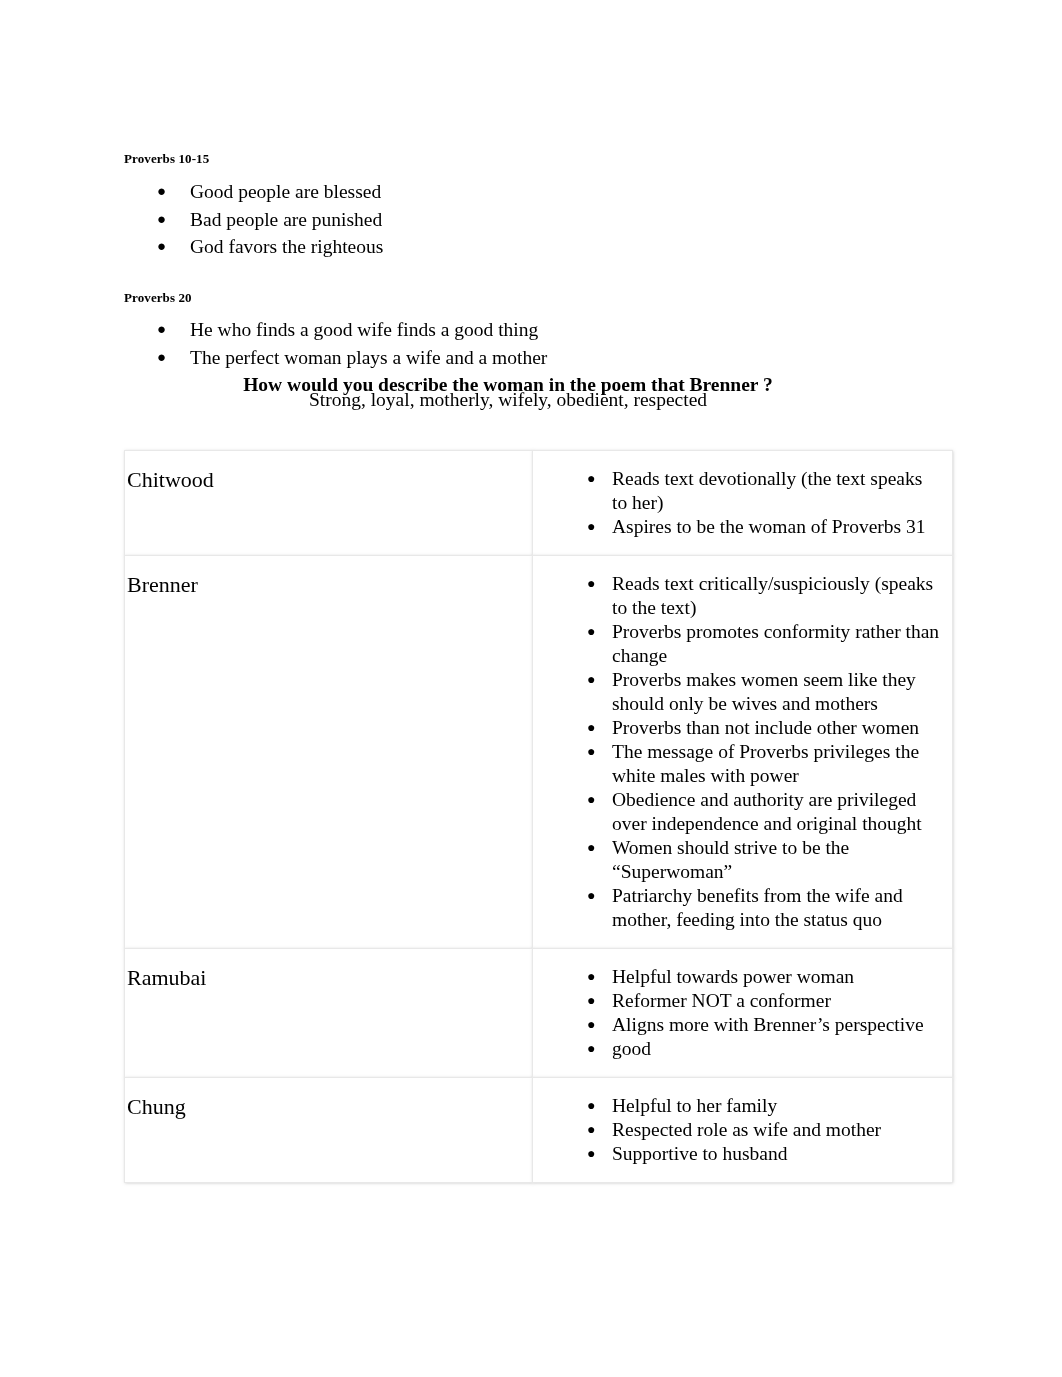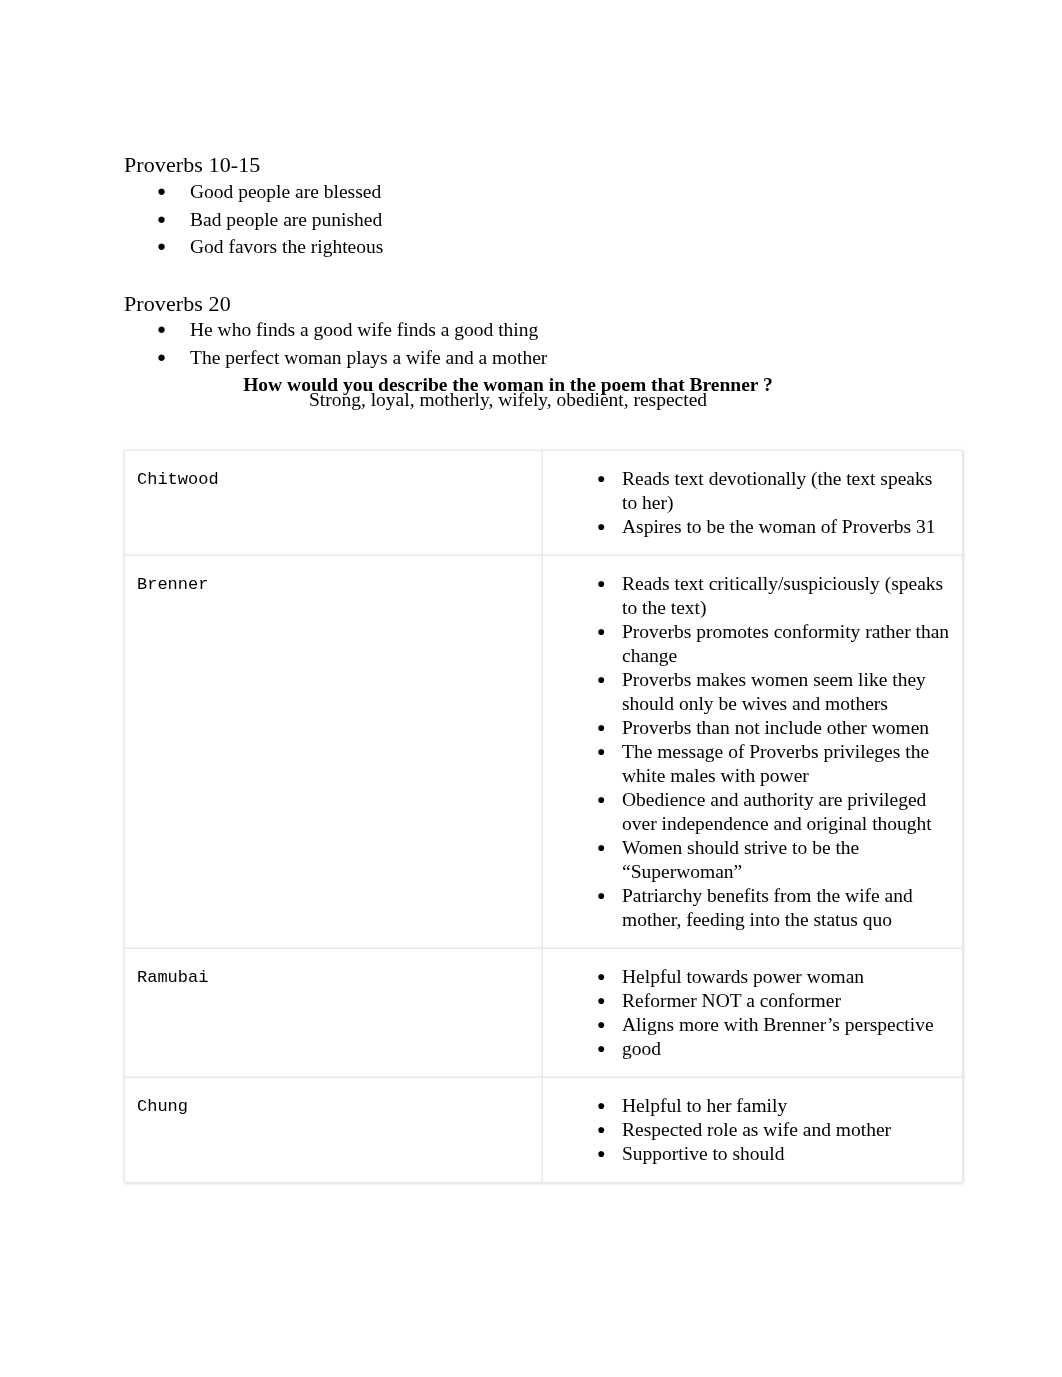--- a/index.html
+++ b/index.html
@@ -21,22 +21,22 @@
     left: 0; top: 0;
     width: 1062px;
     height: 1377px;
     overflow: hidden;
   }
 
   
   .section-heading {
     position: absolute;
     left: 124px;
-    font-size: 22px;
-    font-weight: normal;
+    font-size: 13px;
+    font-weight: bold;
     letter-spacing: 0.1px;
     line-height: 1.15;
     white-space: nowrap;
   }
 
   .bullet-list {
     position: absolute;
     left: 124px;
     margin: 0;
     padding: 0;
@@ -80,24 +80,23 @@
   }
   .cmp-table td {
     vertical-align: top;
     padding: 0;
     border: 1px solid #e8e8e8;
     box-shadow: 0 0 3px rgba(150,150,150,0.55);
     background: #ffffff;
   }
   .cmp-table td.name-cell {
     width: 405px;
-    padding: 16px 0 16px 12px;
-    font-size: 17px;
+    padding: 16px 0 16px 2px;
+    font-size: 22px;
     line-height: 26px;
-    font-family: Liberation Mono, monospace;
   }
   .cmp-table td.points-cell {
     width: 411px;
     padding: 16px 8px 16px 0;
   }
 
   .cell-list {
     margin: 0;
     padding: 0;
     list-style: none;
@@ -252,21 +251,21 @@
             <li>
               <span class="bul">●</span>
               <span>Helpful to her family</span>
             </li>
             <li>
               <span class="bul">●</span>
               <span>Respected role as wife and mother</span>
             </li>
             <li>
               <span class="bul">●</span>
-              <span>Supportive to should</span>
+              <span>Supportive to husband</span>
             </li>
           </ul>
         </td>
       </tr>
     </tbody>
   </table>
 
 </div>
 
 </body></html>

